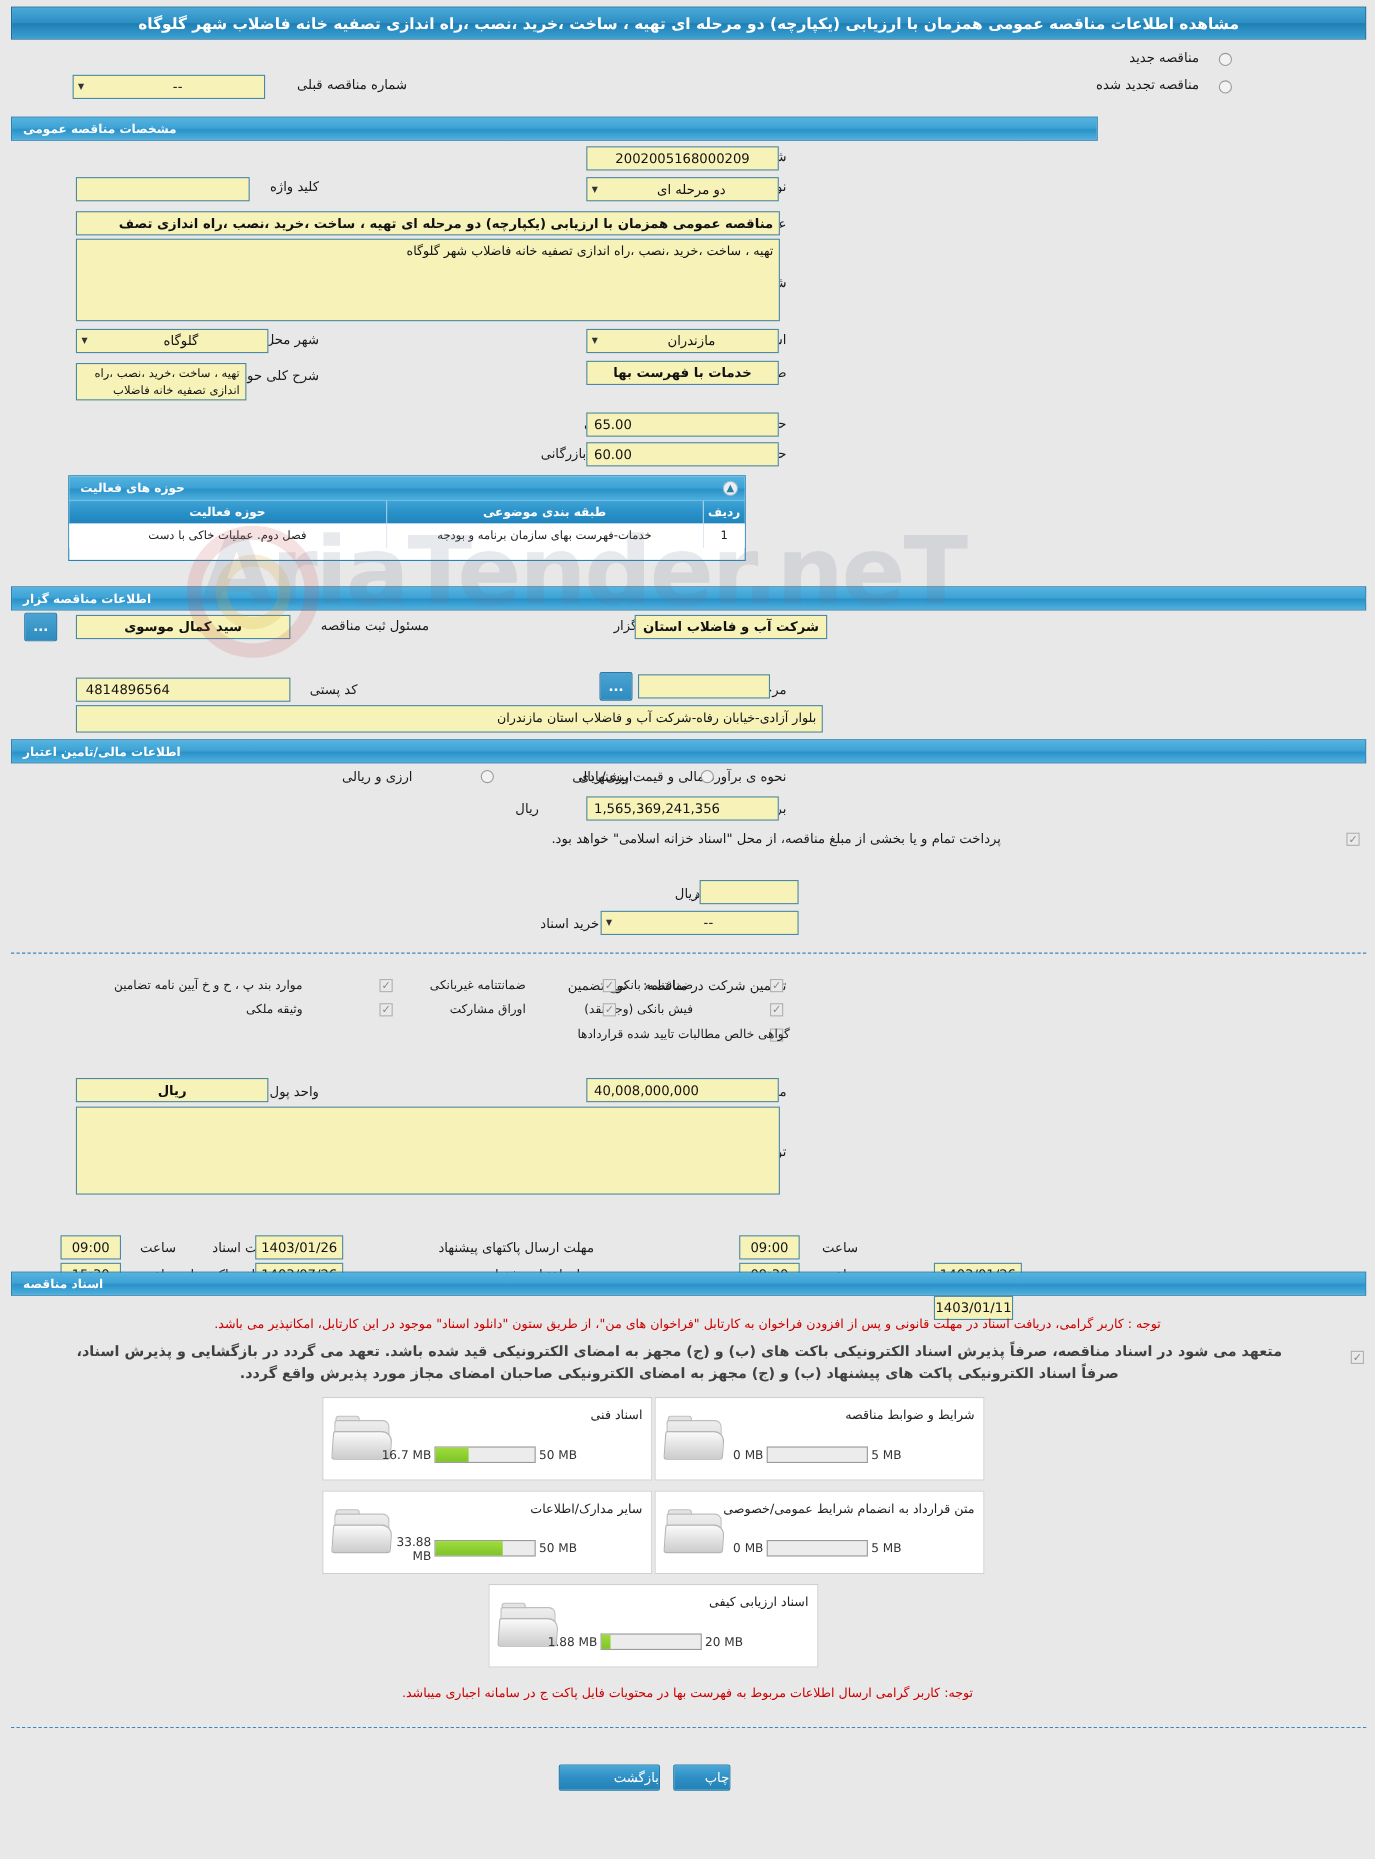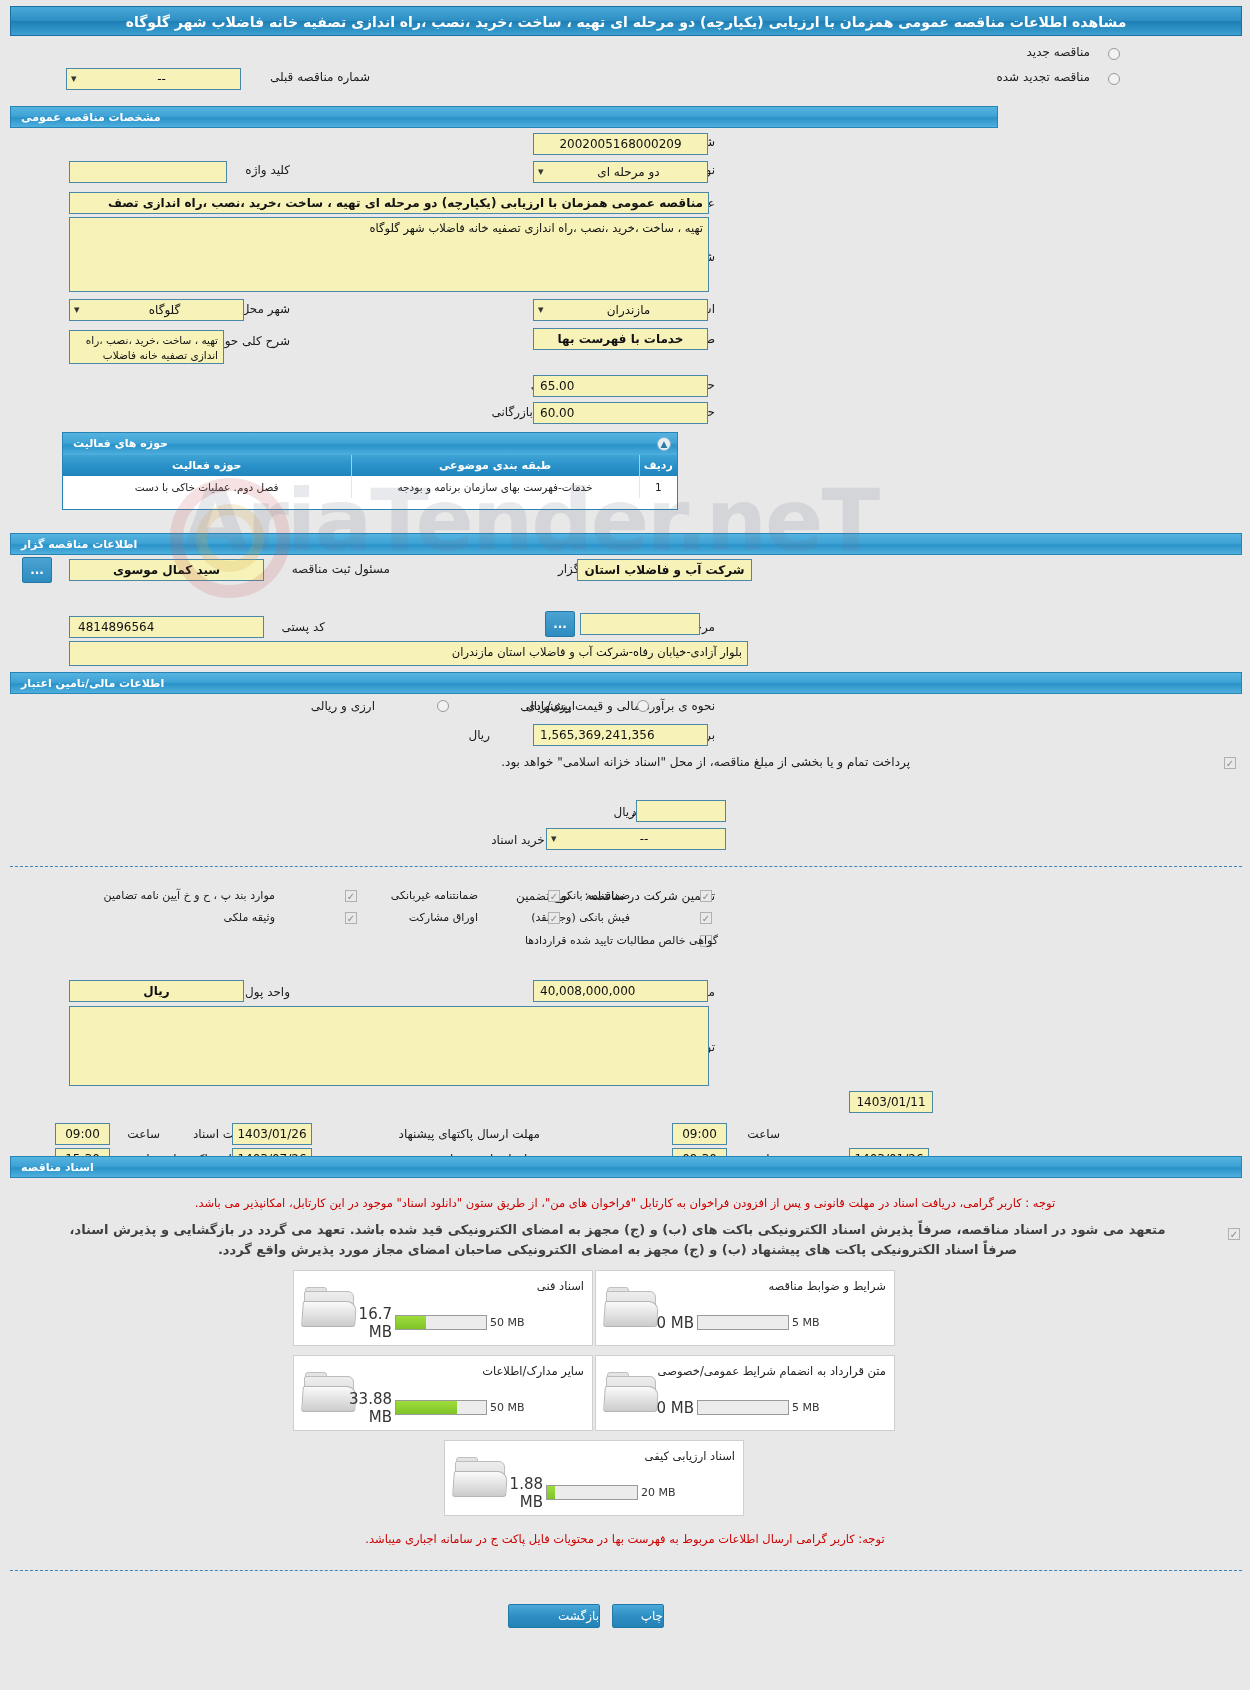--- a/index.html
+++ b/index.html
@@ -240,21 +240,21 @@
     transform: skewX(-4deg);
   }
   .bar-wrap {
     position: absolute;
     left: 46px; bottom: 14px;
     width: 190px; height: 17px;
     display: flex; align-items: center;
     direction: ltr;
   }
   .bar-left {
-    font-size: 15px; color: #333; width: 52px; text-align: right;
+    font-size: 11px; color: #333; width: 52px; text-align: right;
     direction: ltr;
   }
   .bar-track {
     flex: 1; height: 15px;
     background: #ececec; border: 1px solid #9a9a9a;
     position: relative; margin: 0 3px;
   }
   .bar-fill {
     position: absolute; left: 0; top: 0; bottom: 0;
     background: linear-gradient(to bottom,#9fdc3c,#7fc428);
@@ -420,21 +420,21 @@
   <div class="fld ltr" style="left:533px; top:980px; width:175px; text-align:left; padding-left:6px;">40,008,000,000</div>
 
   <div class="lbl" style="right:960px; top:985px;">واحد پول</div>
   <div class="fld bold" style="left:69px; top:980px; width:175px;">ریال</div>
 
   <div class="lbl" style="right:535px; top:1040px;">توضیحات</div>
   <div class="fld area" style="left:69px; top:1006px; width:640px; height:80px;"></div>
 
 
   <div class="lbl" style="right:960px; top:1127px;">مهلت دریافت اسناد</div>
-  <div class="fld ltr" style="left:849px; top:1091px; width:84px;">1403/01/11</div>
+  <div class="fld ltr" style="left:849px; top:1178px; width:72px;">1403/01/11</div>
   <div class="lbl" style="right:470px; top:1127px;">ساعت</div>
   <div class="fld ltr" style="left:672px; top:1123px; width:55px;">09:00</div>
 
   <div class="lbl" style="right:960px; top:1152px;">زمان بازگشایی پاکت ها</div>
   <div class="fld ltr" style="left:849px; top:1148px; width:80px;">1403/01/26</div>
   <div class="lbl" style="right:470px; top:1152px;">ساعت</div>
   <div class="fld ltr" style="left:672px; top:1148px; width:55px;">09:30</div>
 
   <div class="lbl" style="right:710px; top:1127px;">مهلت ارسال پاکتهای پیشنهاد</div>
   <div class="fld ltr" style="left:232px; top:1123px; width:80px;">1403/01/26</div>

